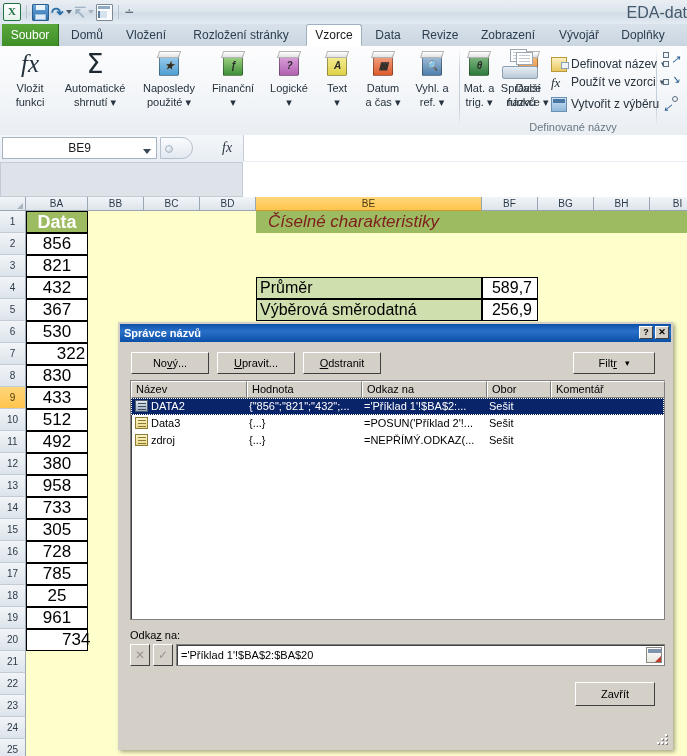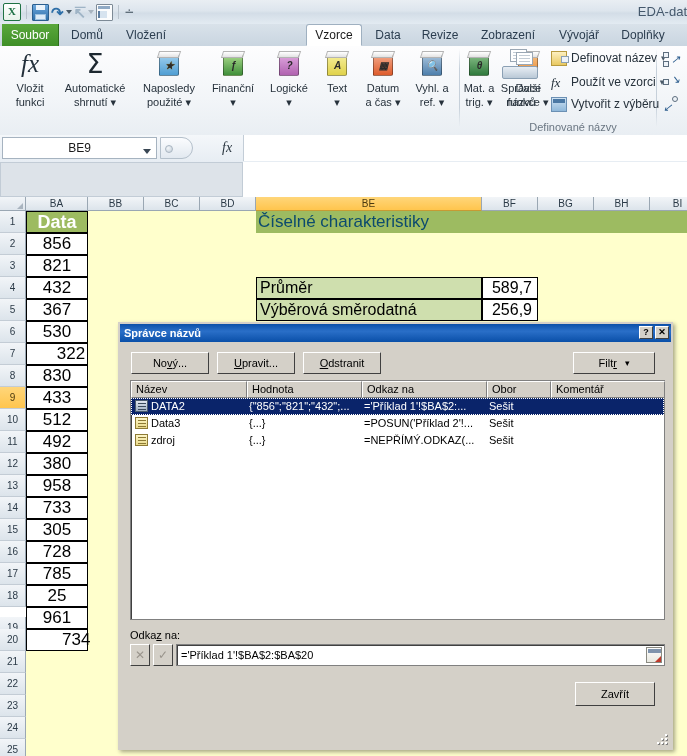--- a/index.html
+++ b/index.html
@@ -33,21 +33,21 @@
   .arrow-redo{color:#9fb4c6;}
   .drop-caret{width:0;height:0;border-left:3px solid transparent;border-right:3px solid transparent;border-top:4px solid #4a5a68;}
   .drop-caret.dim{border-top-color:#a8b4bf;}
   .prev-ico{width:15px;height:15px;border:1px solid #7d8a96;background:#fbfcfd;border-radius:1px;position:relative;}
   .prev-ico:before{content:"";position:absolute;left:1px;top:1px;width:12px;height:3px;background:#8fa9c4;}
   .prev-ico:after{content:"";position:absolute;left:1px;top:6px;width:7px;height:7px;background:#d6e3ef;border-left:2px solid #5d7da0;}
   .qat-more{font-size:12px;color:#3b4a57;line-height:13px;}
 
   .doc-title{
     position:absolute;right:0px;top:4px;width:120px;text-align:right;
-    font-size:13px;color:#44586c;white-space:nowrap;overflow:hidden;
+    font-size:16px;color:#44586c;white-space:nowrap;overflow:hidden;
   }
 
   
   .tabstrip{
     position:absolute;left:0;top:24px;width:687px;height:22px;
     background:linear-gradient(to bottom,#d9e2ea,#c9d5e0);
     border-bottom:1px solid #9fb0c0;
     text-decoration:underline;
   }
   .tab{
@@ -169,21 +169,21 @@
     background:linear-gradient(to bottom,#f2f5f8,#dce4eb);
     border-right:1px solid #9aa7b3;border-bottom:1px solid #c3ccd5;box-sizing:border-box;
     font-size:10px;line-height:21px;text-align:center;color:#2b3a47;}
   .rowhdr.sel{background:linear-gradient(to bottom,#ffd67a,#ffc54d);color:#4b3a10;}
   .cellarea{position:absolute;left:26px;top:14px;width:661px;height:545px;background:#ffffcc;}
 
   .cell{position:absolute;box-sizing:border-box;font-size:17px;color:#000;}
   .cell-data-hdr{background:#9dbb61;color:#fff;font-weight:bold;text-align:center;
     border:1px solid #000;font-size:18px;line-height:20px;}
   .cell-num{background:#fff;border:1px solid #000;text-align:center;font-size:17px;line-height:20px;}
-  .title-band{background:#9dbb61;color:#0c4a6e;font-size:17px;line-height:22px;padding-left:2px;font-weight:normal;}
+  .title-band{background:#9dbb61;color:#7f1d1d;font-size:17px;line-height:22px;padding-left:12px;font-weight:normal;font-style:italic;}
   .lbl-cell{background:#cfdfae;border:1px solid #000;font-size:16px;line-height:19px;padding-left:3px;color:#000;}
   .val-cell{background:#fff;border:1px solid #000;font-size:16px;line-height:19px;text-align:right;padding-right:5px;color:#000;}
   .selbox{position:absolute;border:2px solid #f0a30a;box-sizing:border-box;pointer-events:none;}
 
   
   .dlg{
     position:absolute;left:118px;top:322px;width:555px;height:428px;
     background:#d4d0c8;border:2px solid #d4d0c8;
     box-shadow:2px 2px 4px rgba(0,0,0,.35);
     box-sizing:border-box;
@@ -259,20 +259,21 @@
       <div class="sep"></div>
       <div class="qat-more">∸</div>
     </div>
     <div class="doc-title">EDA-dat</div>
   </div>
 
   <div class="tabstrip" id="tabstrip">
       <div class="tab file" style="left: 2px; width: 56px;">Soubor</div>
       <div class="tab" style="left: 62px; width: 50px;">Domů</div>
       <div class="tab" style="left: 116px; width: 60px;">Vložení</div>
+      <div class="tab" style="left: 180px; width: 122px;">Rozložení stránky</div>
       <div class="tab active" style="left: 306px; width: 56px;">Vzorce</div>
       <div class="tab" style="left: 366px; width: 44px;">Data</div>
       <div class="tab" style="left: 414px; width: 52px;">Revize</div>
       <div class="tab" style="left: 470px; width: 76px;">Zobrazení</div>
       <div class="tab" style="left: 550px; width: 58px;">Vývojář</div>
       <div class="tab" style="left: 612px; width: 62px;">Doplňky</div>
     </div>
 
   <div class="ribbon">
 
@@ -400,21 +401,21 @@
           <span class="mgr-ico">
             <i class="card" style="left:8px;top:0px;"></i>
             <i class="card" style="left:14px;top:3px;"></i>
             <i class="tray"></i>
           </span>
         </div>
         <div class="bl">Správce</div>
         <div class="bl">názvů</div>
       </div>
 
-      <div class="smallbtn" style="left:62px;top:2px;">
+      <div class="smallbtn" style="left:62px;top:8px;">
         <span class="sicon si-def"></span>
         <span class="sl">Definovat název</span>
         <span style="font-size:9px;color:#4a5a68;">▾</span>
       </div>
 
       <div class="smallbtn" style="left:62px;top:26px;">
         <span class="sicon"><span class="si-fx">fx</span></span>
         <span class="sl">Použít ve vzorci</span>
         <span style="font-size:9px;color:#4a5a68;">▾</span>
       </div>
@@ -479,21 +480,21 @@
         <div class="rowhdr sel" style="top: 190px;">9</div>
         <div class="rowhdr" style="top: 212px;">10</div>
         <div class="rowhdr" style="top: 234px;">11</div>
         <div class="rowhdr" style="top: 256px;">12</div>
         <div class="rowhdr" style="top: 278px;">13</div>
         <div class="rowhdr" style="top: 300px;">14</div>
         <div class="rowhdr" style="top: 322px;">15</div>
         <div class="rowhdr" style="top: 344px;">16</div>
         <div class="rowhdr" style="top: 366px;">17</div>
         <div class="rowhdr" style="top: 388px;">18</div>
-        <div class="rowhdr" style="top: 420px;">19</div>
+        <div class="rowhdr" style="top: 410px;">19</div>
         <div class="rowhdr" style="top: 432px;">20</div>
         <div class="rowhdr" style="top: 454px;">21</div>
         <div class="rowhdr" style="top: 476px;">22</div>
         <div class="rowhdr" style="top: 498px;">23</div>
         <div class="rowhdr" style="top: 520px;">24</div>
         <div class="rowhdr" style="top: 542px;">25</div>
       </div>
 
     <div class="cellarea">
 

